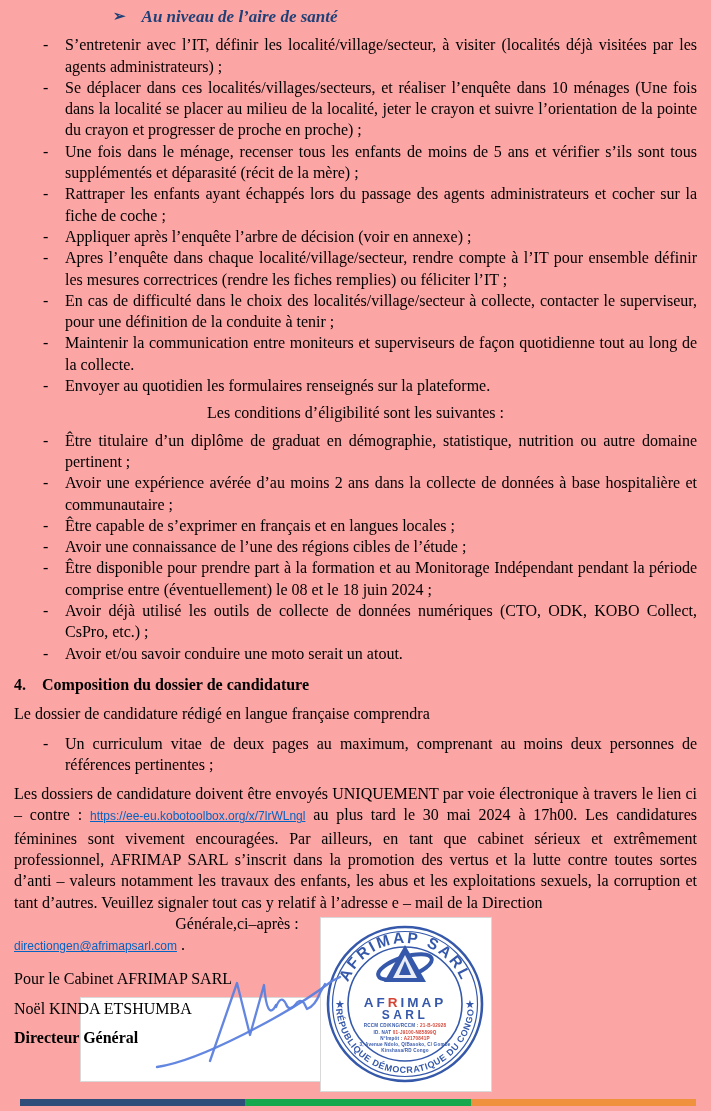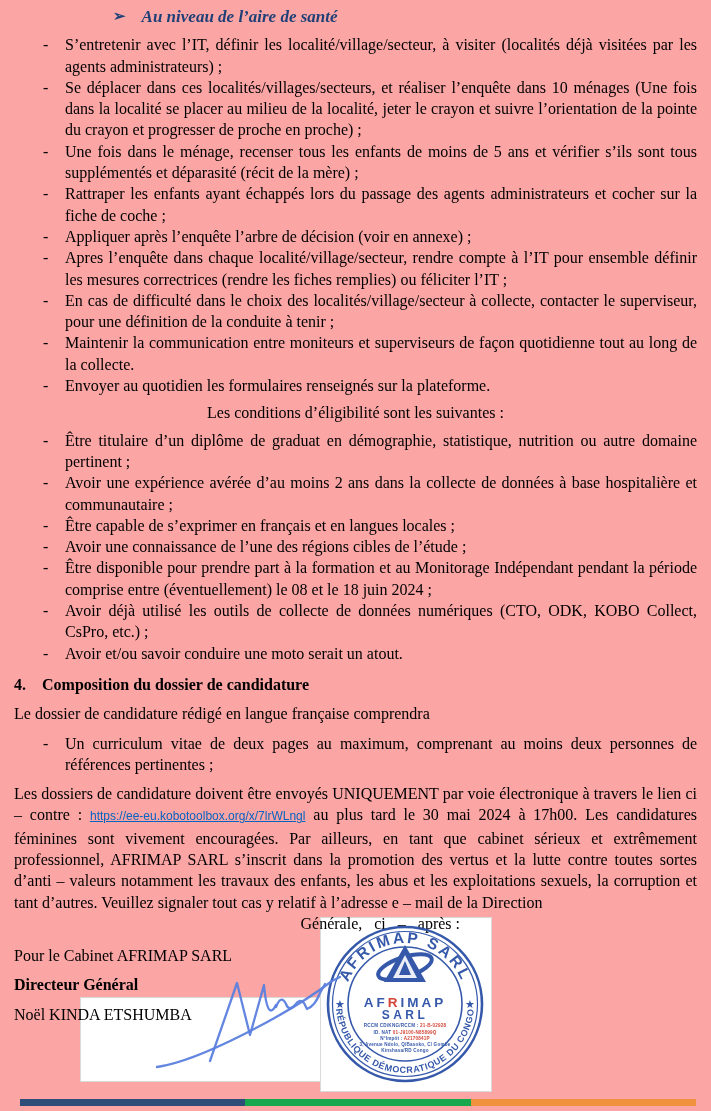--- a/index.html
+++ b/index.html
@@ -17,21 +17,21 @@
   .title{margin:6px 0 6px 99px;color:var(--title_navy);font-weight:bold;font-style:italic;font-size:17px;}
   .title-arrow{display:inline-block;font-style:normal;margin-right:16px;font-size:15px;transform:translateY(-1px);}
   .li{display:flex;}
   .li .dash{flex:0 0 22px;margin-left:29px;}
   .li .li-text{flex:1;text-align:justify;}
   p.para{margin:6px 0;text-align:center;}
   p.just{text-align:justify;margin:8px 0 0 0;}
   .h4{display:flex;font-weight:bold;margin:10px 0 8px 0;}
   .h4 .h4num{flex:0 0 28px;}
   .p-intro{margin:0 0 8px 0;}
-  .spread{display:flex;justify-content:flex-end;width:446px;gap:12px;}
+  .spread{display:flex;justify-content:center;width:446px;}
   .link{color:var(--link_blue);text-decoration:underline;font-family:"Liberation Sans",sans-serif;font-size:12px;cursor:pointer;}
   .email-line{margin:0;}
   .closing-line{margin:10px 0 0 0;}
   .mt11{margin-top:11px;} .mt8{margin-top:8px;}
   .bold{font-weight:bold;}
   .sig-svg{position:absolute;left:140px;top:955px;z-index:3;}
   .sig-svg path{stroke:var(--sig_blue);stroke-width:2.3;fill:none;stroke-linecap:round;stroke-linejoin:round;opacity:.95;}
   .stamp{position:absolute;left:320px;top:917px;z-index:2;opacity:.95;}
   .stamp .ring{fill:none;stroke:var(--stamp_blue);}
   .stamp text{fill:var(--stamp_blue);font-family:"Liberation Sans",sans-serif;}
@@ -150,24 +150,25 @@
 
     <p class="just"><span>Les dossiers de candidature doivent être  envoyés UNIQUEMENT par voie électronique à travers le lien ci – contre : </span><a class="link">https://ee-eu.kobotoolbox.org/x/7lrWLngl</a><span> au plus tard le 30 mai 2024 à 17h00. Les candidatures féminines sont vivement encouragées. Par ailleurs, en tant que cabinet sérieux et extrêmement professionnel, AFRIMAP SARL s’inscrit dans la promotion des vertus et la lutte contre toutes sortes d’anti – valeurs notamment les travaux des enfants, les abus et les exploitations sexuels, la corruption et tant d’autres. Veuillez signaler tout cas y relatif à l’adresse e – mail de la Direction</span></p>
 
     <div class="spread">
       <span>Générale,</span>
       <span>ci</span>
       <span>–</span>
       <span>après :</span>
     </div>
 
+    <div class="email-line"><a class="link">directiongen@afrimapsarl.com</a><span> .</span></div>
 
     <p class="closing-line mt11">Pour le Cabinet AFRIMAP SARL</p>
+    <p class="closing-line mt8">Noël KINDA ETSHUMBA</p>
     <p class="closing-line mt8 bold">Directeur Général</p>
-    <p class="closing-line mt8">Noël KINDA ETSHUMBA</p>
 
   </div>
 
   <svg class="sig-svg" width="320" height="135" viewBox="0 0 320 135">
     <path d="M 17 112 C 60 106 150 58 192 26 L 200 22"></path>
     <path d="M 70 106 L 97 28 L 110 80 L 124 30 C 126 54 130 62 136 50"></path>
     <path d="M 136 52 q 5 -13 10 -3 q 3 8 9 1 q 4 -7 9 -2 l 3 6 q 8 -3 13 -16 l 5 -9"></path>
   </svg>
 
   <svg class="stamp" width="170" height="173" viewBox="0 0 170 173">

